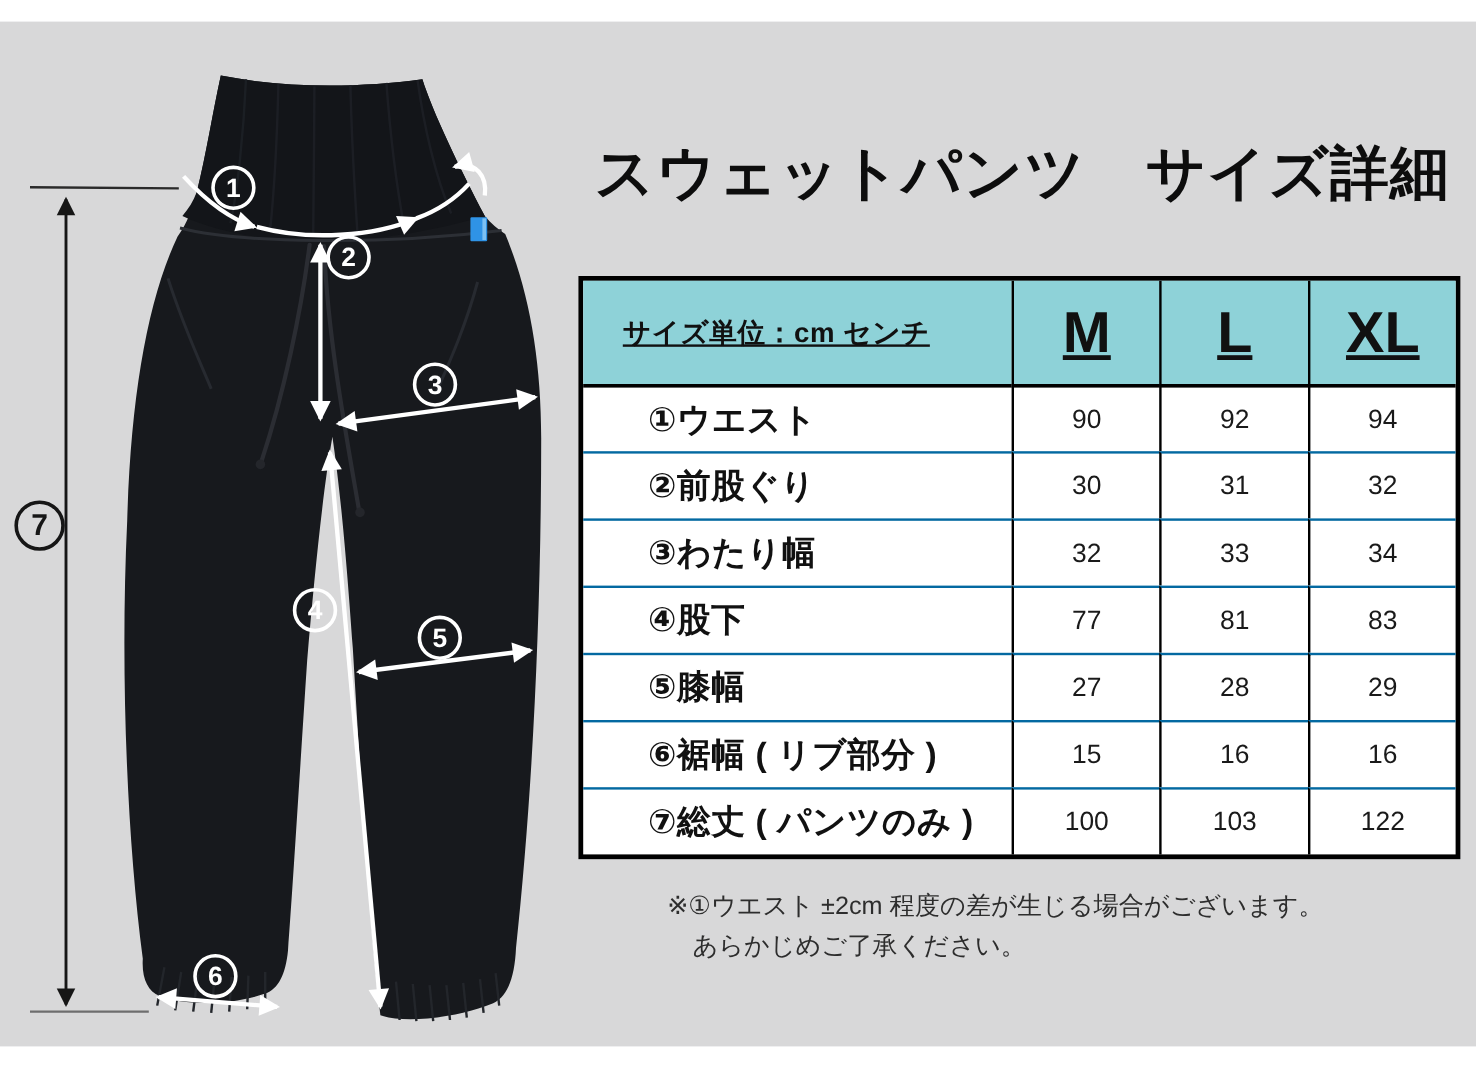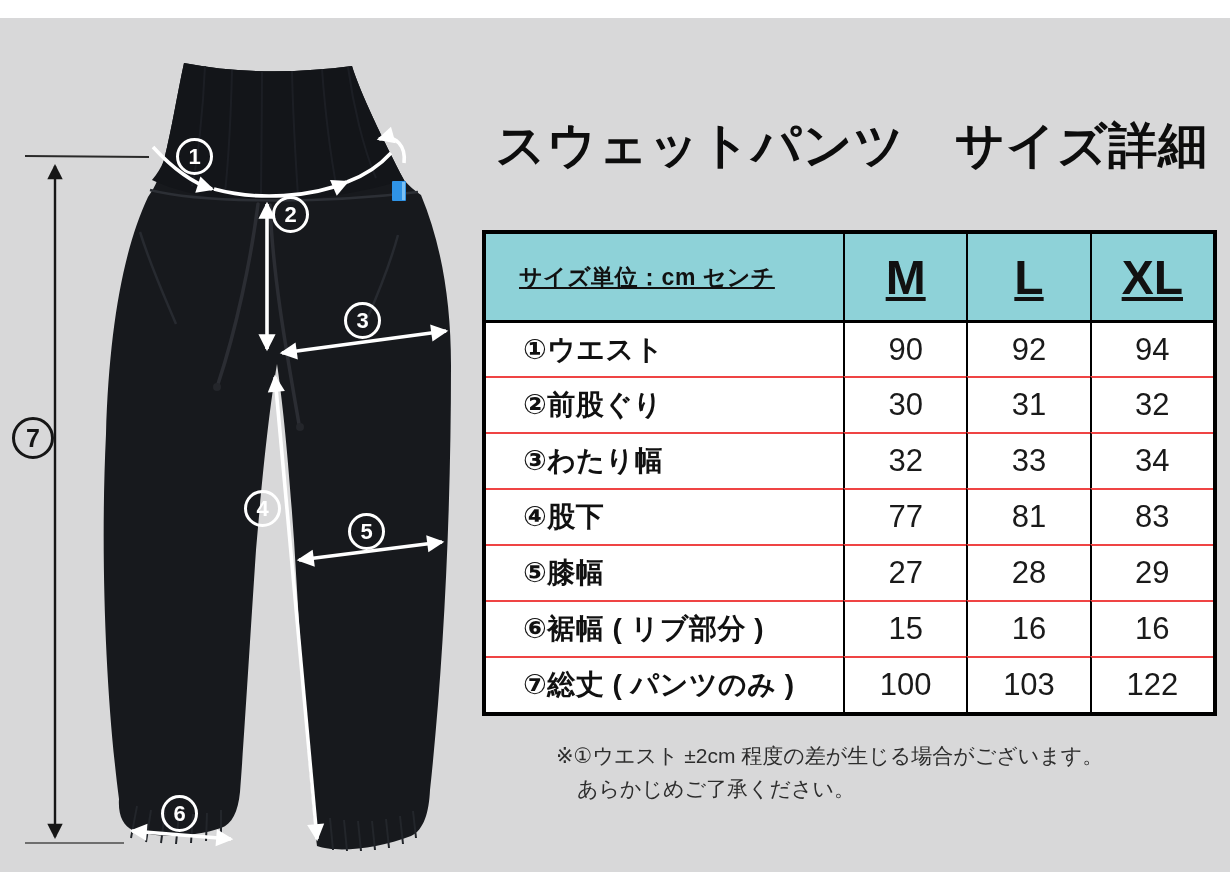--- a/index.html
+++ b/index.html
@@ -9,27 +9,27 @@
   .fig{position:absolute;left:0;top:0;width:480px;height:892px;}
 
   .title{position:absolute;left:470px;top:114px;width:760px;margin:2px;text-align:center;
          font-size:49px;font-weight:900;letter-spacing:1px;color:#0d0d0d;line-height:58px;}
 
   .tbl{position:absolute;left:482px;top:230px;width:727px;background:#ffffff;border:4px solid #000;
        display:grid;grid-template-columns:357px 1fr 1fr 1fr;grid-template-rows:86px repeat(7,56px);
        box-sizing:content-box;}
   .cell{display:flex;align-items:center;box-sizing:border-box;min-width:0;}
   .vline{border-left:2px solid #000;}
-  .hline{border-top:2px solid #ef4444;}
+  .hline{border-top:2px solid #0369a1;}
   .hline-strong{border-top:3px solid #000;}
   .head{background:#8ed2d8;text-decoration:underline;}
   .unit{padding-left:33px;font-size:23px;font-weight:800;letter-spacing:0.5px;}
   .size-h{justify-content:center;font-size:48px;font-weight:900;}
-  .lbl{padding-left:37px;font-size:28px;font-weight:800;letter-spacing:0.5px;white-space:nowrap;}
-  .val{justify-content:center;font-size:31px;font-weight:400;color:#1a1a1a;}
+  .lbl{padding-left:54px;font-size:28px;font-weight:800;letter-spacing:0.5px;white-space:nowrap;}
+  .val{justify-content:center;font-size:22px;font-weight:400;color:#1a1a1a;}
 
   .footnote{position:absolute;left:556px;top:739px;font-size:21px;color:#2d2d2d;line-height:33px;}
   .footnote .l2{padding-left:21px;}
 
   .badge{position:absolute;width:37px;height:37px;border:3px solid #ffffff;border-radius:50%;
          box-sizing:border-box;display:flex;align-items:center;justify-content:center;
          color:#ffffff;font-size:22px;font-weight:700;line-height:1;}
   .badge.dark{width:42px;height:42px;border-color:#161616;color:#161616;font-size:25px;}
 </style>
 </head>

